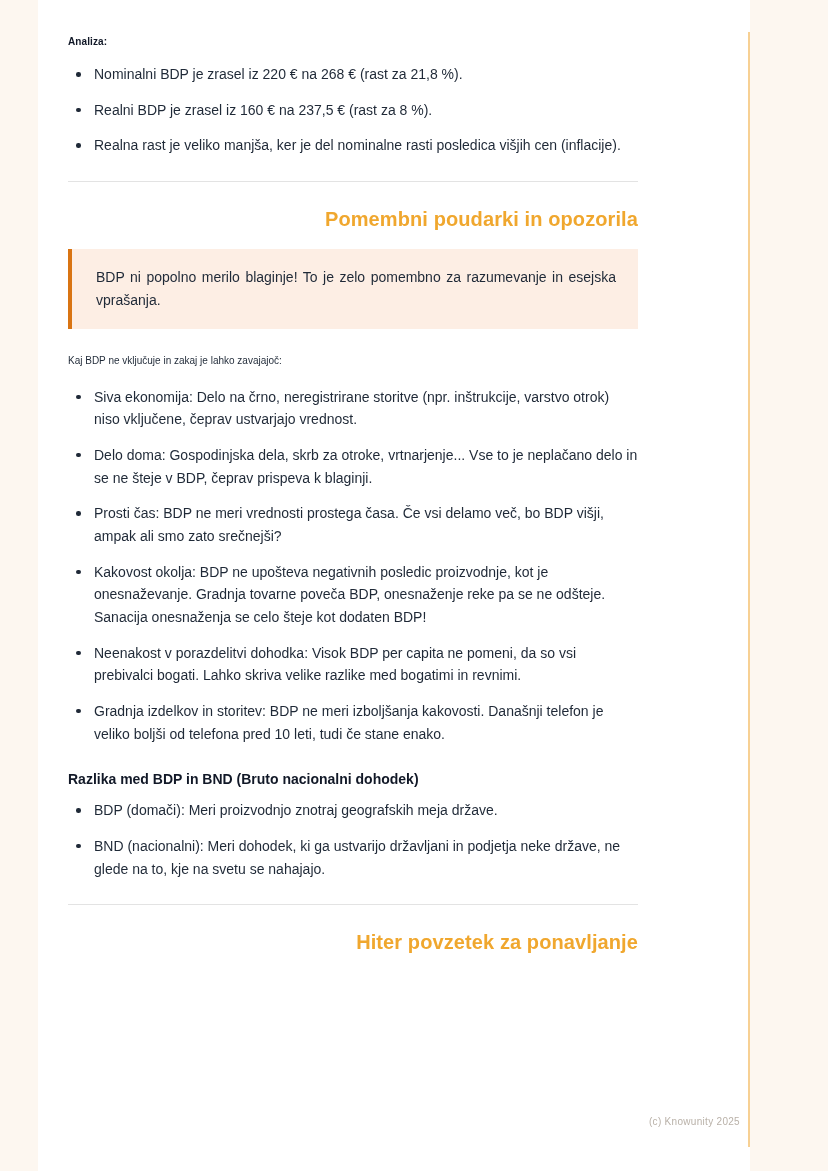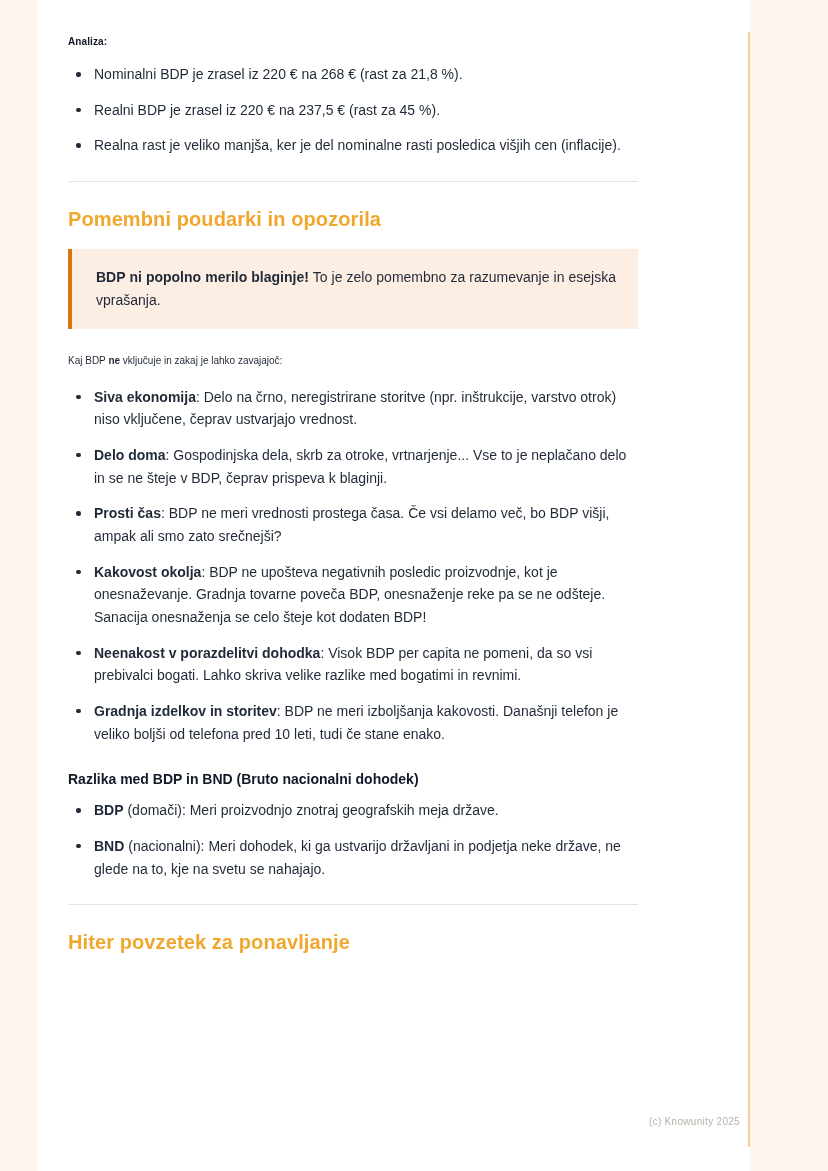--- a/index.html
+++ b/index.html
@@ -57,20 +57,21 @@
     margin: 0 0 16px 0;
     color: #111827;
     letter-spacing: .1px;
   }
   h2.accent {
     font-size: 20px;
     font-weight: bold;
     color: #f0a72e;
     margin: 26px 0 18px 0;
     letter-spacing: .1px;
+    text-align: right;
   }
   h4.sub {
     font-size: 14px;
     font-weight: bold;
     color: #111827;
     margin: 26px 0 12px 0;
   }
   ul.bullets {
     list-style: none;
     margin: 0;
@@ -131,21 +132,21 @@
     text-align: justify;
     color: #1f2937;
     margin-bottom: 24px;
   }
   .para {
     font-size: 10px;
     line-height: 1.62;
     margin: 0 0 16px 0;
     color: #1f2937;
   }
-  b, strong { font-weight: bold; }
+  b, strong { font-weight: normal; }
   em { font-style: italic; }
   .footer {
     position: absolute;
     right: 88px;
     bottom: 44px;
     font-size: 10px;
     color: #b9b1a8;
     letter-spacing: .3px;
   }
 </style>
@@ -156,21 +157,21 @@
   <div class="margin-left"></div>
   <div class="margin-right"></div>
   <div class="margin-rule"></div>
 
   <div class="content">
 
     <h3 class="sec-bold">Analiza:</h3>
 
     <ul class="bullets">
       <li><span>Nominalni BDP je zrasel iz 220 € na 268 € (rast za 21,8 %).</span></li>
-      <li><span>Realni BDP je zrasel iz 220 € na 237,5 € (rast za 45 %).</span></li>
+      <li><span>Realni BDP je zrasel iz 160 € na 237,5 € (rast za 8 %).</span></li>
       <li><span>Realna rast je veliko manjša, ker je del nominalne rasti posledica višjih cen (inflacije).</span></li>
     </ul>
 
     <div class="divider"></div>
 
     <h2 class="accent">Pomembni poudarki in opozorila</h2>
 
     <div class="callout">
       <b>BDP ni popolno merilo blaginje!</b><span> To je zelo pomembno za razumevanje in esejska vprašanja.</span>
     </div>

